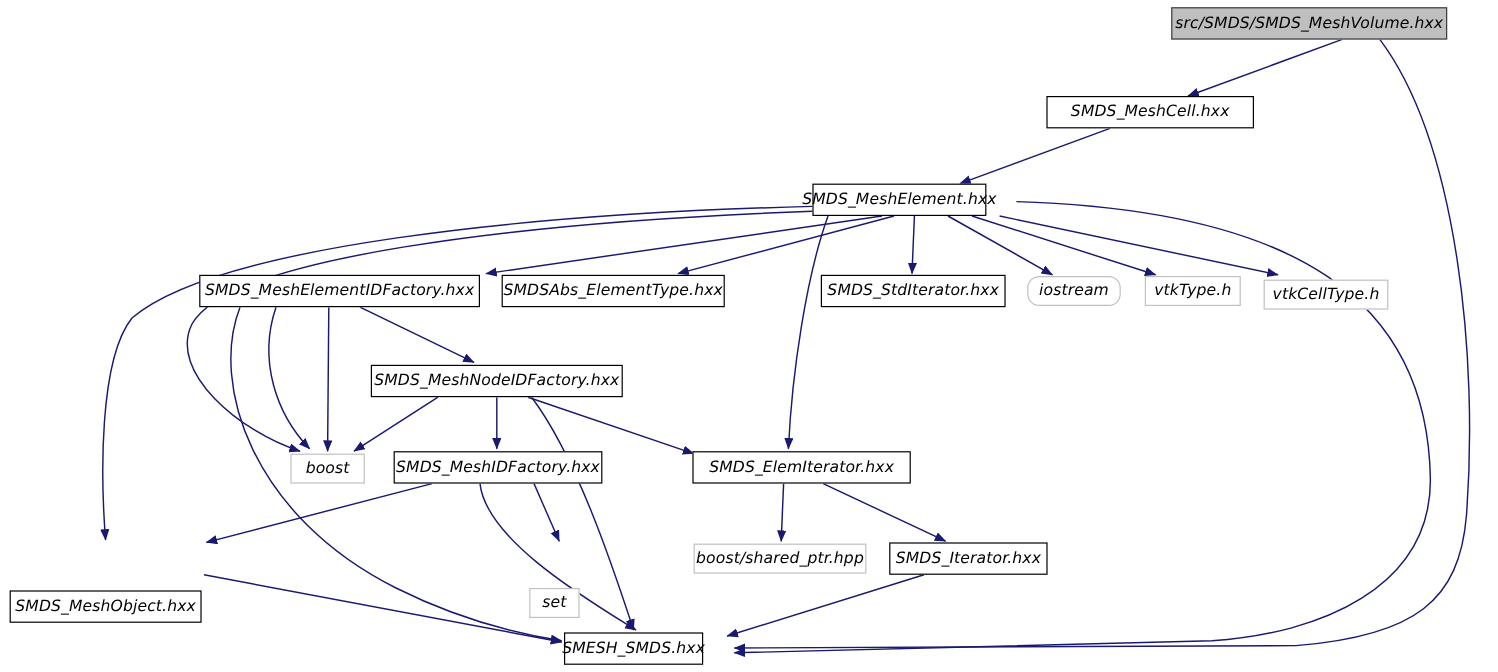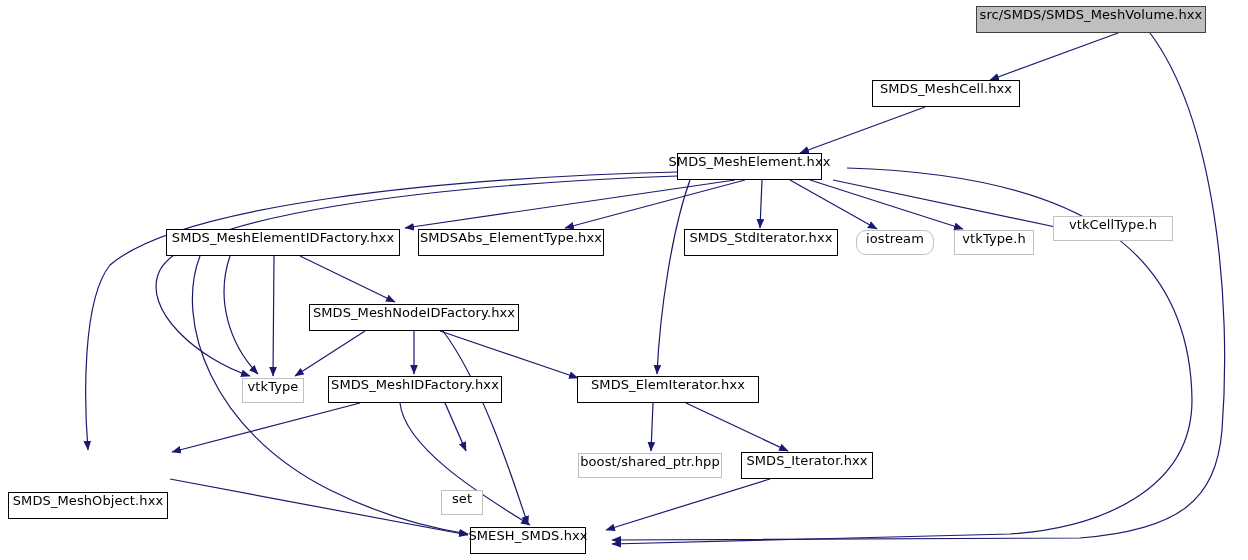--- a/index.html
+++ b/index.html
@@ -1,21 +1,21 @@
 <!DOCTYPE html>
 <html><head>
 <meta charset="utf-8">
 <style>
   html,body{margin:0;padding:0;background:#ffffff;}
   body{font-family:"DejaVu Sans","Liberation Sans",sans-serif;}
   #graph{position:relative;width:1248px;height:560px;overflow:hidden;background:#fff;}
   #edges{position:absolute;left:0;top:0;width:1248px;height:560px;}
-  .node{position:absolute;box-sizing:border-box;display:flex;align-items:flex-start;
+  .node{position:absolute;box-sizing:border-box;display:flex;align-items:center;
         justify-content:center;background:#ffffff;border:1px solid #000000;
-        font-size:13px;color:#000000;white-space:nowrap;letter-spacing:.1px;}
+        font-size:13px;color:#000000;white-space:nowrap;letter-spacing:.1px;font-style:italic;}
   .node.root{background:#bfbfbf;border-color:#404040;}
   .node.system{border-color:#c0c0c0;background:#ffffff;}
   .node span{pointer-events:none;}
 </style>
 </head>
 <body>
 
 <div id="graph">
   <svg id="edges" viewBox="0 0 1248 560" xmlns="http://www.w3.org/2000/svg">
     <defs>
@@ -51,49 +51,49 @@
         <path d="M170,479 L468,535" stroke="#191970" marker-end="url(#arrow)"></path>
         <path d="M653,403 L651,451" stroke="#191970" marker-end="url(#arrow)"></path>
         <path d="M686,403 L788,451" stroke="#191970" marker-end="url(#arrow)"></path>
         <path d="M770,479 L606,530" stroke="#191970" marker-end="url(#arrow)"></path>
       </g>
   </svg>
   <div id="node-layer">
       <div class="node root" style="left: 976px; top: 6px; width: 230px; height: 27px;">
         <span>src/SMDS/SMDS_MeshVolume.hxx</span>
       </div>
-      <div class="node" style="left: 872px; top: 80px; width: 148px; height: 27px;">
+      <div class="node" style="left: 872px; top: 80px; width: 173px; height: 27px;">
         <span>SMDS_MeshCell.hxx</span>
       </div>
       <div class="node" style="left: 677px; top: 153px; width: 145px; height: 27px;">
         <span>SMDS_MeshElement.hxx</span>
       </div>
       <div class="node" style="left: 166px; top: 229px; width: 234px; height: 27px;">
         <span>SMDS_MeshElementIDFactory.hxx</span>
       </div>
       <div class="node" style="left: 418px; top: 229px; width: 186px; height: 27px;">
         <span>SMDSAbs_ElementType.hxx</span>
       </div>
       <div class="node" style="left: 684px; top: 229px; width: 154px; height: 27px;">
         <span>SMDS_StdIterator.hxx</span>
       </div>
       <div class="node system" style="left: 856px; top: 230px; width: 78px; height: 25px; border-radius: 10px;">
         <span>iostream</span>
       </div>
       <div class="node system" style="left: 954px; top: 230px; width: 80px; height: 25px;">
         <span>vtkType.h</span>
       </div>
-      <div class="node system" style="left: 1053px; top: 216px; width: 120px; height: 25px;">
+      <div class="node system" style="left: 1053px; top: 233px; width: 104px; height: 25px;">
         <span>vtkCellType.h</span>
       </div>
       <div class="node" style="left: 309px; top: 304px; width: 210px; height: 27px;">
         <span>SMDS_MeshNodeIDFactory.hxx</span>
       </div>
       <div class="node system" style="left: 242px; top: 378px; width: 62px; height: 25px;">
-        <span>vtkType</span>
+        <span>boost</span>
       </div>
       <div class="node" style="left: 328px; top: 376px; width: 174px; height: 27px;">
         <span>SMDS_MeshIDFactory.hxx</span>
       </div>
       <div class="node" style="left: 577px; top: 376px; width: 182px; height: 27px;">
         <span>SMDS_ElemIterator.hxx</span>
       </div>
       <div class="node" style="left: 8px; top: 456px; width: 160px; height: 27px; margin-top: 36px;">
         <span>SMDS_MeshObject.hxx</span>
       </div>

